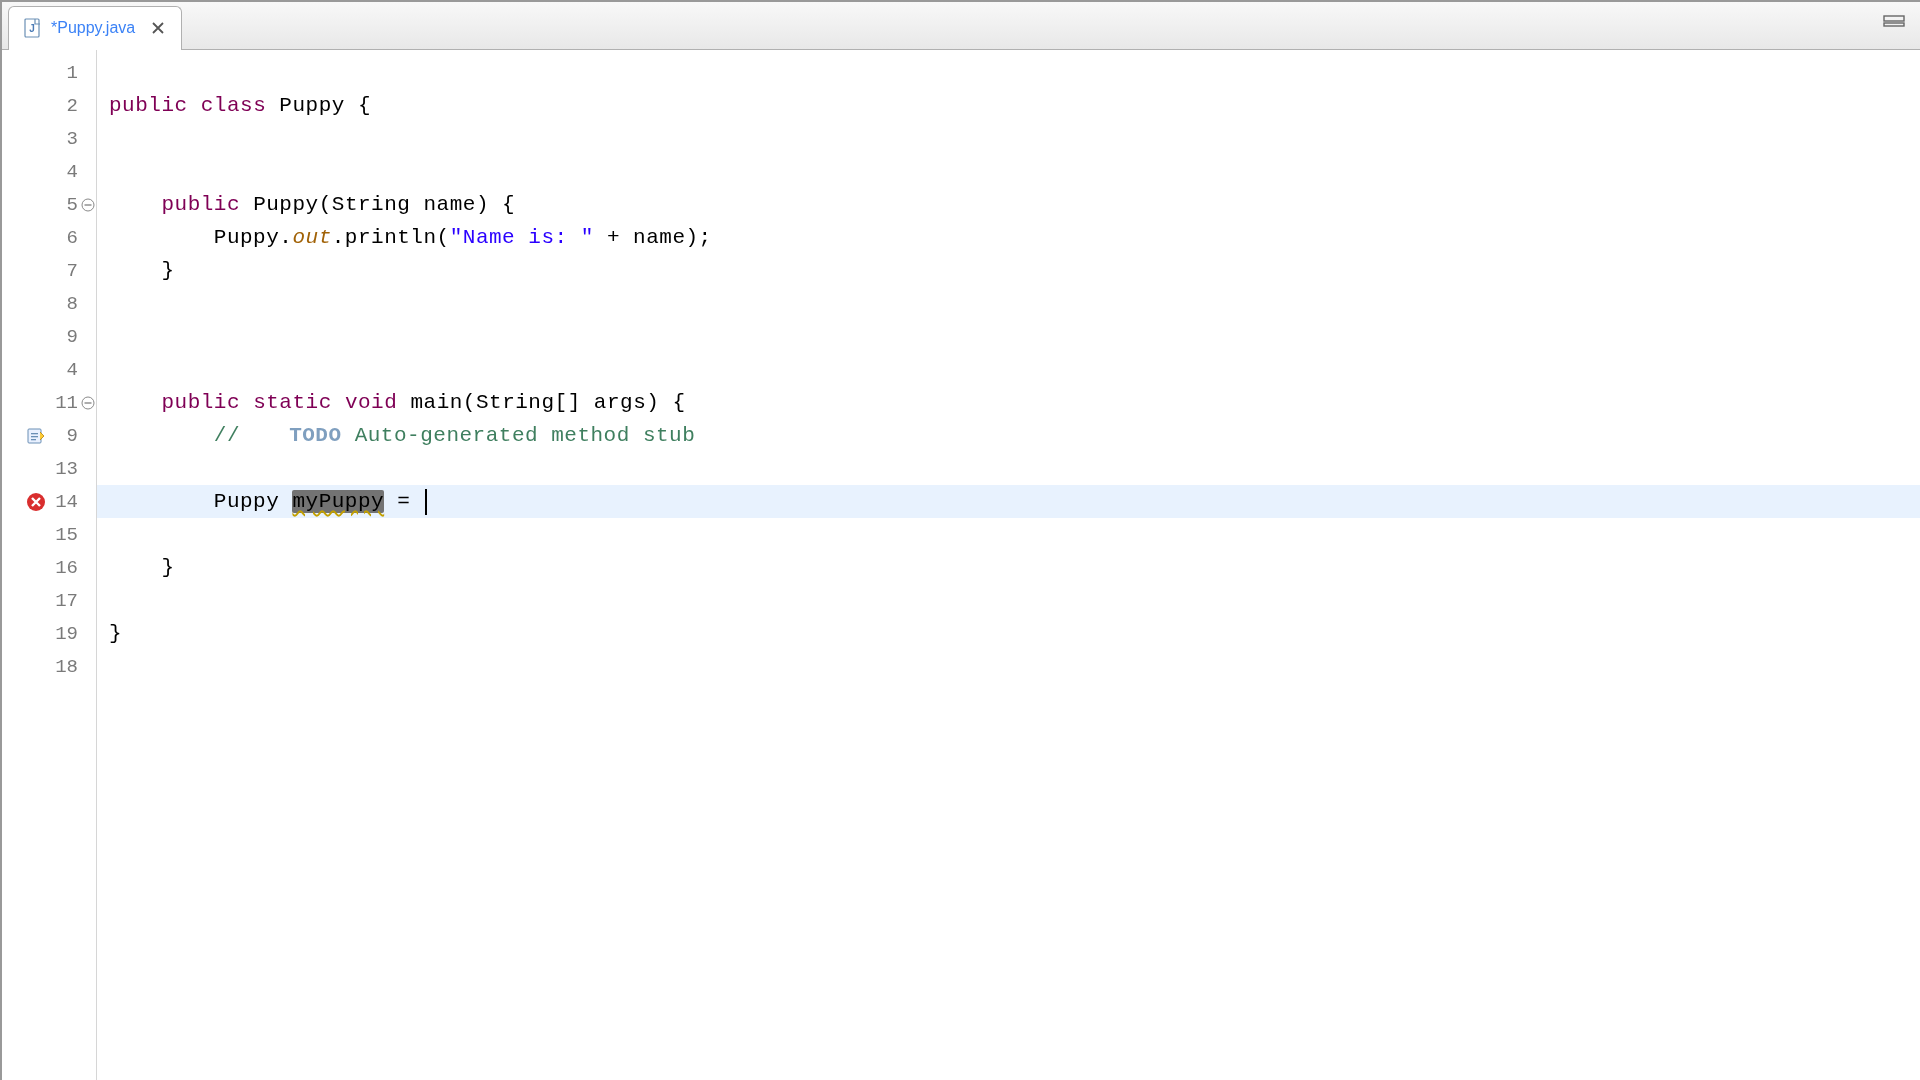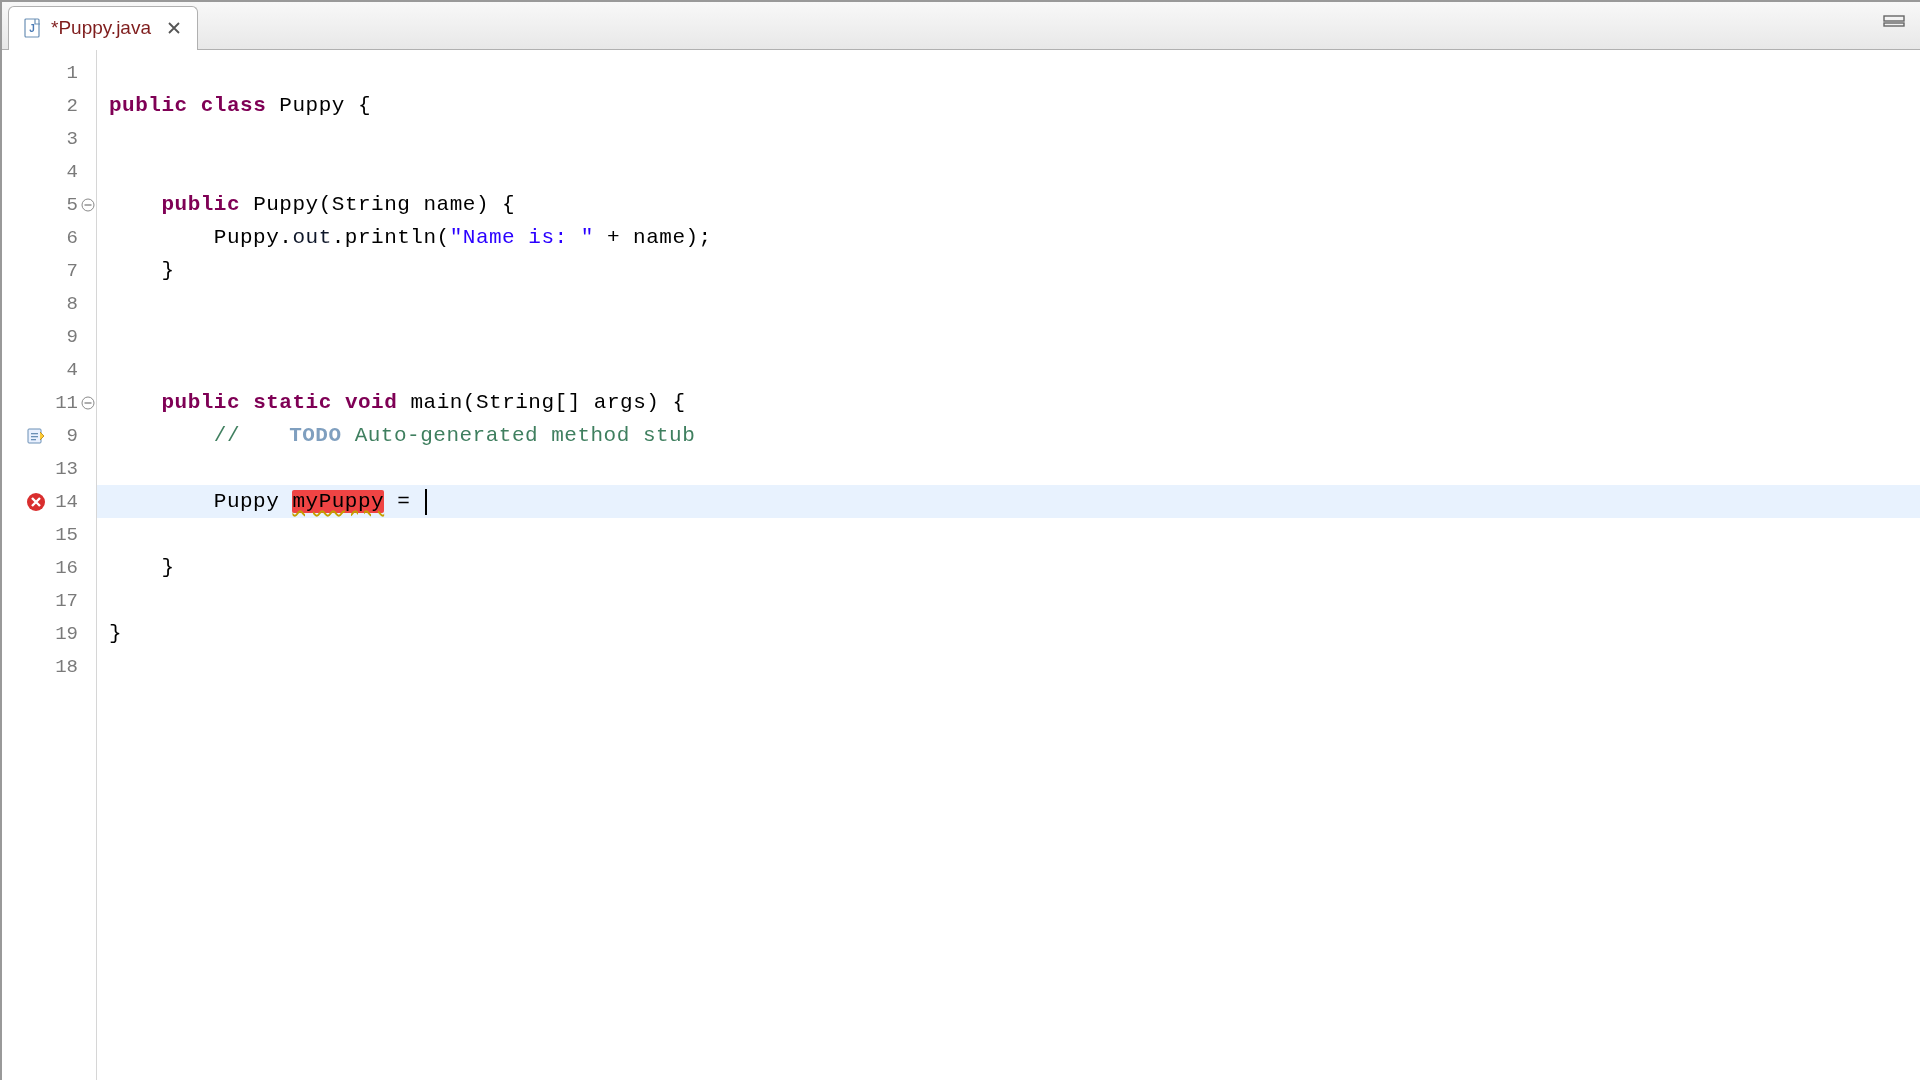--- a/index.html
+++ b/index.html
@@ -51,22 +51,22 @@
       display: inline-flex;
       align-items: center;
       justify-content: center;
     }
     .tab-icon svg {
       width: 20px;
       height: 20px;
     }
     .tab-label {
       font-family: Arial, sans-serif;
-      font-size: 19px;
-      color: #7f1d1d;
+      font-size: 16px;
+      color: #3b82f6;
     }
     .tab-close {
       width: 18px;
       height: 18px;
       display: inline-flex;
       align-items: center;
       justify-content: center;
       margin-left: 6px;
       cursor: pointer;
     }
@@ -177,34 +177,34 @@
       align-items: center;
       padding-left: 12px;
       white-space: pre;
       font-family: Consolas, 'Courier New', monospace;
       font-size: 21px;
       letter-spacing: 0.5px;
     }
     .hl-line {
       background: #e8f2fe;
     }
-    .kw { color: #7f0055; font-weight: bold; }
+    .kw { color: #7f0055; font-weight: normal; }
     .type { color: #000000; }
     .method { color: #000000; }
     .str { color: #2a00ff; }
     .comment { color: #3f7f5f; }
     .todo { color: #7f9fbf; font-weight: bold; margin-left: 36px; }
-    .field-static { color: #0f172a; }
+    .field-static { color: #a16207; font-style: italic; }
     .warning-underline {
       text-decoration: underline wavy #c3a000;
       text-decoration-thickness: 2px;
       text-underline-offset: 3px;
     }
     .var-highlight {
-      background: #ef4444;
+      background: #737373;
       border-radius: 2px;
     }
     .cursor {
       display: inline-block;
       width: 2px;
       height: 26px;
       background: #000000;
       margin-left: 2px;
       vertical-align: middle;
       animation: blink 1s step-start infinite;

